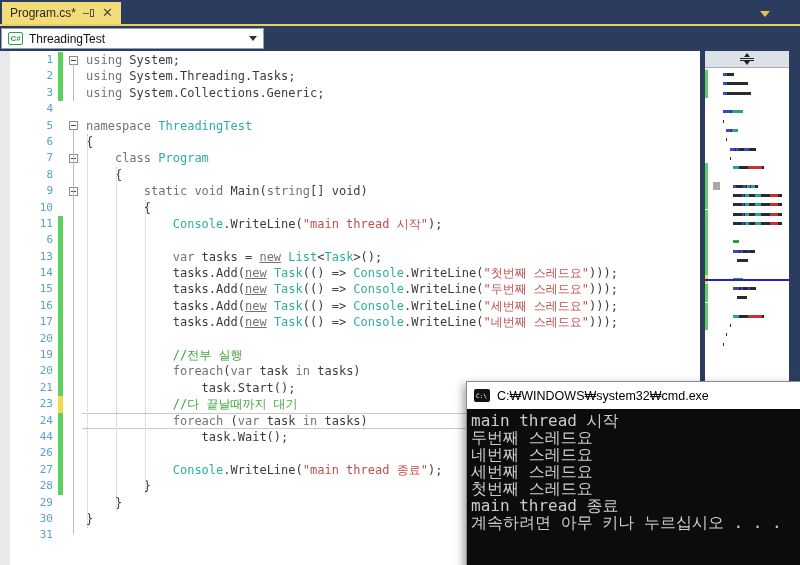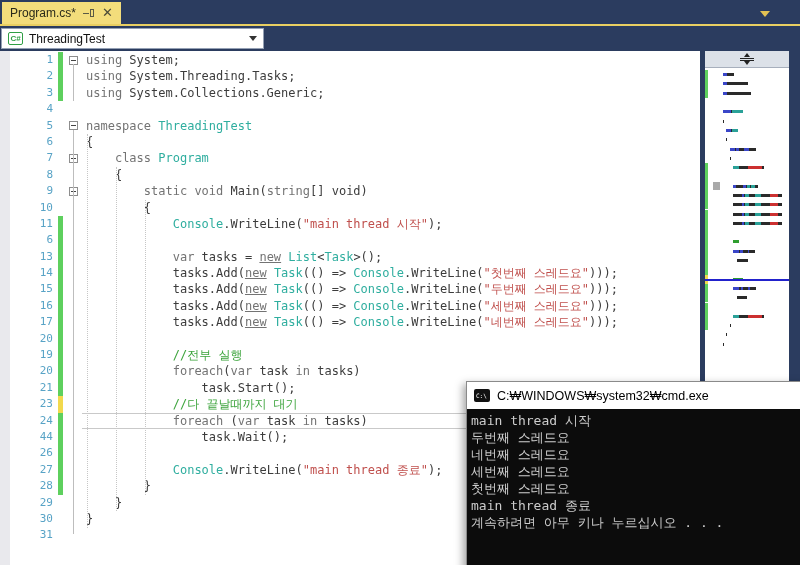--- a/index.html
+++ b/index.html
@@ -81,21 +81,21 @@
   .right-strip{position:absolute;left:789px;top:51px;width:11px;height:514px;background:#2b3c5f;}
 
   
   .console{position:absolute;left:466px;top:381px;width:340px;height:190px;background:#0c0c0c;
            border:1px solid #8a8a8a;box-sizing:border-box;box-shadow:-3px 3px 8px rgba(0,0,0,0.35);}
   .console-titlebar{height:27px;background:#ffffff;display:flex;align-items:center;padding:0 7px;gap:7px;}
   .cmd-icon{width:16px;height:13px;background:#111;border-radius:2px;color:#fff;font-size:6px;
             font-family:"DejaVu Sans Mono",monospace;display:flex;align-items:center;padding-left:2px;flex:none;box-sizing:border-box;}
   .console-title{font-size:12.5px;color:#000;white-space:nowrap;overflow:hidden;}
   .console-body{padding:3px 4px;}
-  .console-line{font-family:"DejaVu Sans Mono",monospace;font-size:13px;line-height:17px;
+  .console-line{font-family:"DejaVu Sans Mono",monospace;font-size:16px;line-height:17px;
                 color:#cccccc;white-space:pre;}
 </style>
 </head>
 <body>
 
 <div class="screen">
 
   <div class="tabstrip">
     <div class="doc-tab">
       <span class="title">Program.cs*</span>

